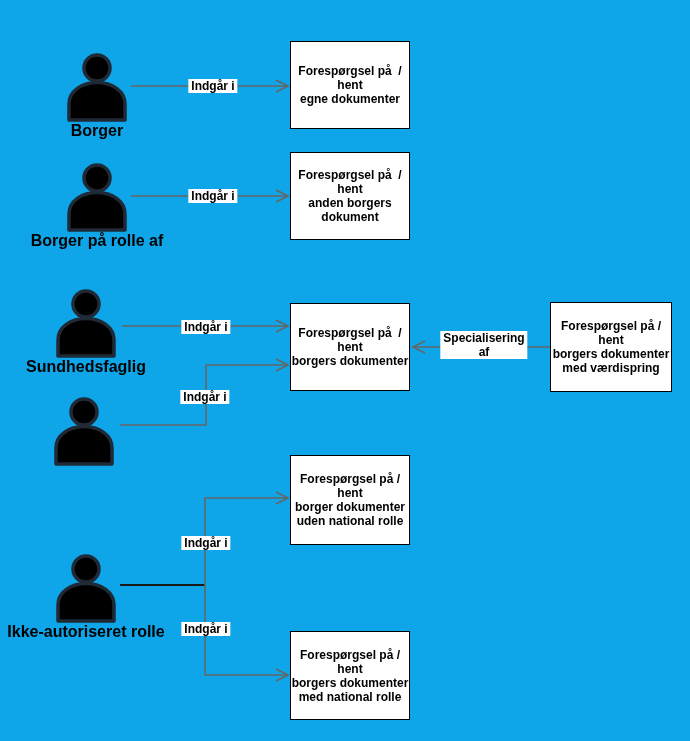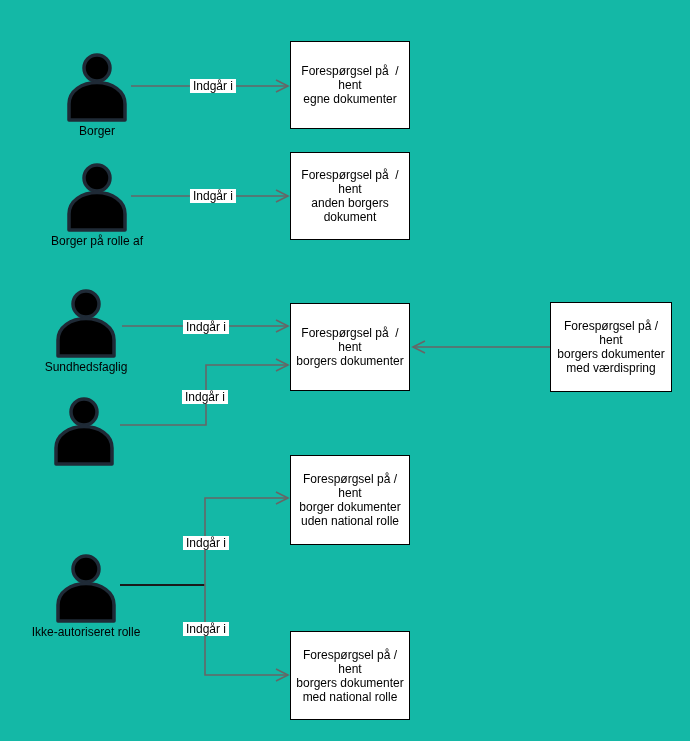--- a/index.html
+++ b/index.html
@@ -5,22 +5,23 @@
   html, body {
     margin: 0;
     padding: 0;
     background: #ffffff;
     font-family: "Liberation Sans", sans-serif;
   }
   .canvas {
     position: relative;
     width: 690px;
     height: 741px;
-    background: #14b8a6;
+    background: #0ea5e9;
     overflow: hidden;
+    font-weight: bold;
   }
   .connector-layer {
     position: absolute;
     left: 0; top: 0;
     width: 690px; height: 741px;
     z-index: 1;
   }
   .edge {
     stroke: #666666;
     stroke-width: 1.6;
@@ -64,21 +65,21 @@
     z-index: 2;
   }
   .person-head, .person-body {
     fill: #000000;
     stroke: #1f2a36;
     stroke-width: 3.5;
   }
   .person-body { stroke-linejoin: round; }
   .actor-label {
     margin-top: 2px;
-    font-size: 12px;
+    font-size: 16px;
     line-height: 14px;
     color: #000000;
     text-align: center;
     white-space: nowrap;
   }
   .edge-label {
     position: absolute;
     transform: translate(-50%, -50%);
     background: #ffffff;
     padding: 0 3px;
@@ -192,16 +193,18 @@
       <circle class="person-head" cx="34" cy="16" r="13"></circle>
       <path class="person-body" d="M 6,68 L 62,68 L 62,52 C 62,39 49,30.5 34,30.5 C 19,30.5 6,39 6,52 Z"></path>
     </svg>
     <div class="actor-label">Ikke-autoriseret rolle</div>
   </div>
 
   <div class="edge-label" style="left:213px; top:86px;">Indgår i</div>
   <div class="edge-label" style="left:213px; top:196px;">Indgår i</div>
   <div class="edge-label" style="left:206px; top:327px;">Indgår i</div>
   <div class="edge-label" style="left:205px; top:397px;">Indgår i</div>
+  <div class="edge-label" style="left:484px; top:345px;">Specialisering
+af</div>
   <div class="edge-label" style="left:206px; top:543px;">Indgår i</div>
   <div class="edge-label" style="left:206px; top:629px;">Indgår i</div>
 
 </div>
 
 </body></html>

